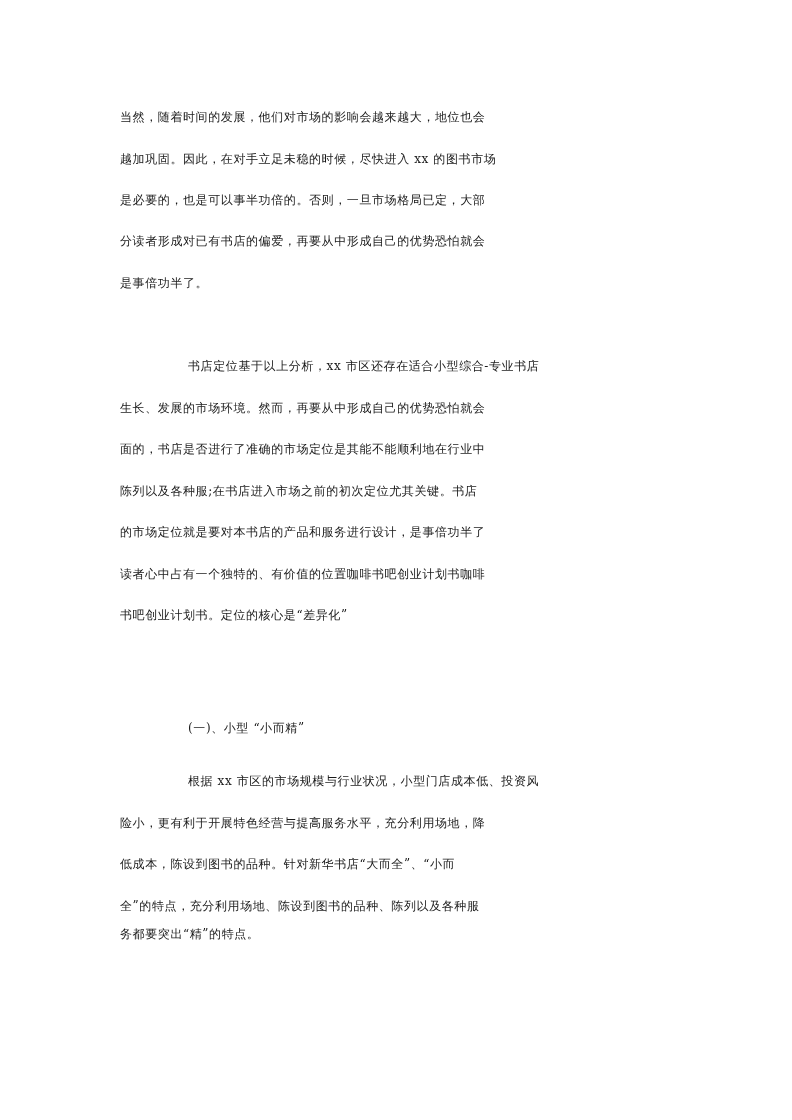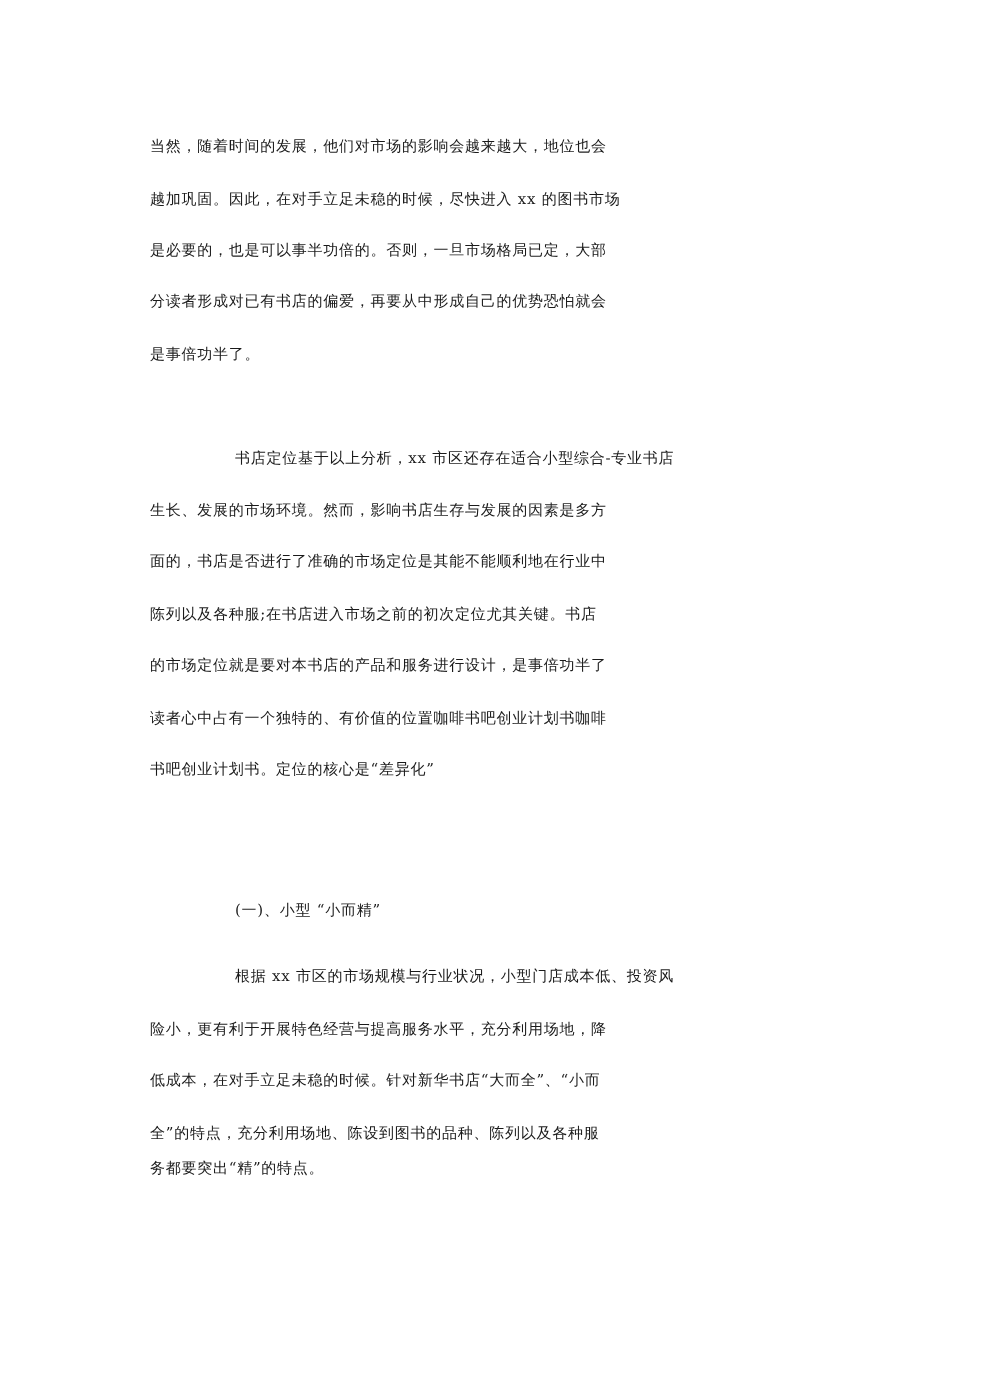--- a/index.html
+++ b/index.html
@@ -17,33 +17,33 @@
   <div>
     <div class="line" style="top:106px">当然，随着时间的发展，他们对市场的影响会越来越大，地位也会</div>
     <div class="line" style="top:148px">越加巩固。因此，在对手立足未稳的时候，尽快进入 xx 的图书市场</div>
     <div class="line" style="top:189px">是必要的，也是可以事半功倍的。否则，一旦市场格局已定，大部</div>
     <div class="line" style="top:230px">分读者形成对已有书店的偏爱，再要从中形成自己的优势恐怕就会</div>
     <div class="line" style="top:272px">是事倍功半了。</div>
   </div>
 
   <div>
     <div class="line indent" style="top:355px">书店定位基于以上分析，xx 市区还存在适合小型综合-专业书店</div>
-    <div class="line" style="top:397px">生长、发展的市场环境。然而，影响书店生存与发展的因素是多方</div>
+    <div class="line" style="top:397px">生长、发展的市场环境。然而，再要从中形成自己的优势恐怕就会</div>
     <div class="line" style="top:438px">面的，书店是否进行了准确的市场定位是其能不能顺利地在行业中</div>
     <div class="line" style="top:480px">陈列以及各种服;在书店进入市场之前的初次定位尤其关键。书店</div>
     <div class="line" style="top:521px">的市场定位就是要对本书店的产品和服务进行设计，是事倍功半了</div>
     <div class="line" style="top:563px">读者心中占有一个独特的、有价值的位置咖啡书吧创业计划书咖啡</div>
     <div class="line" style="top:604px">书吧创业计划书。定位的核心是“差异化”</div>
   </div>
 
   <div>
     <div class="line indent" style="top:717px">(一)、小型 “小而精”</div>
   </div>
 
   <div>
     <div class="line indent" style="top:770px">根据 xx 市区的市场规模与行业状况，小型门店成本低、投资风</div>
     <div class="line" style="top:812px">险小，更有利于开展特色经营与提高服务水平，充分利用场地，降</div>
-    <div class="line" style="top:853px">低成本，在对手立足未稳的时候。针对新华书店“大而全”、“小而</div>
+    <div class="line" style="top:853px">低成本，陈设到图书的品种。针对新华书店“大而全”、“小而</div>
     <div class="line" style="top:895px">全”的特点，充分利用场地、陈设到图书的品种、陈列以及各种服</div>
     <div class="line" style="top:923px">务都要突出“精”的特点。</div>
   </div>
 
 </div>
 
 </body></html>

